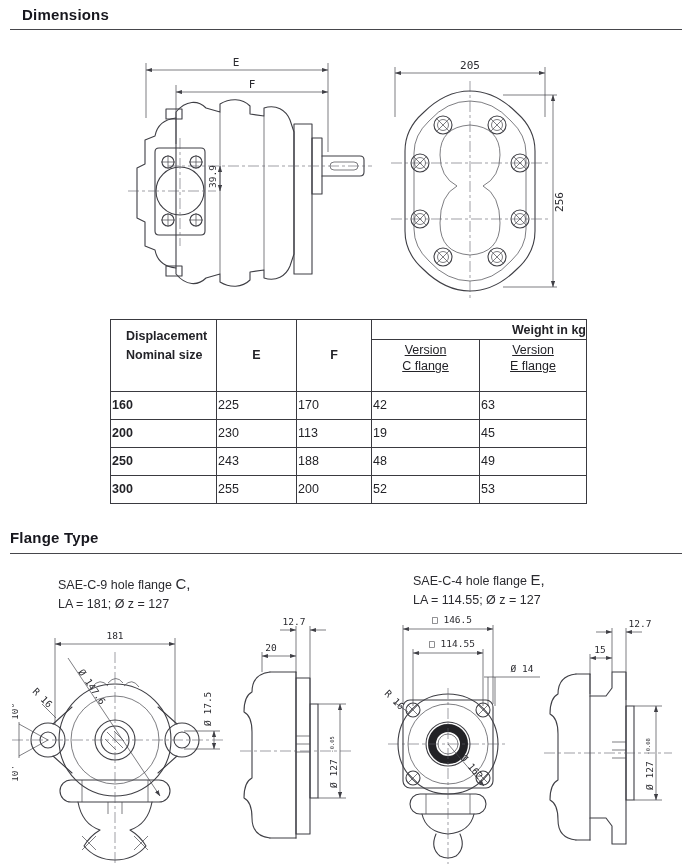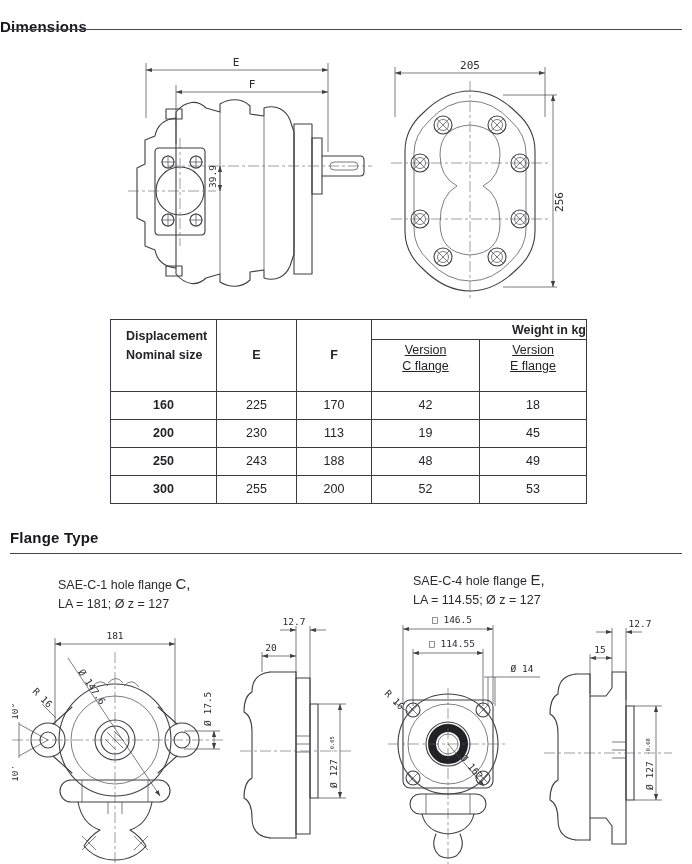--- a/index.html
+++ b/index.html
@@ -16,29 +16,29 @@
   .cl   { stroke:#60606a; stroke-width:.6;  fill:none; stroke-dasharray:11 3 3 3; }
   .dim  { font-family:"DejaVu Sans Mono", monospace; font-size:9.5px; fill:#2b2b30; }
   .dimbig { font-family:"DejaVu Sans Mono", monospace; font-size:11px; fill:#2b2b30; }
   
   .dim-table { border-collapse:collapse; table-layout:fixed; width:476px; font-size:12.5px; color:#232328;margin-top:9px; }
   .dim-table th, .dim-table td { border:1.5px solid #3a3a40; }
   .dim-table .hd1 { text-align:left; vertical-align:top; padding:7px 0 14px 15px; font-weight:bold; line-height:1.5; }
   .dim-table .hdc { text-align:center; vertical-align:middle; font-weight:bold; }
   .dim-table .wkg { text-align:right; font-weight:bold; padding:3px 0 2px 0; }
   .dim-table .ver { text-align:center; font-weight:normal; vertical-align:top; padding:2px 0 16px 0; line-height:1.3;text-decoration:underline; }
-  .dim-table td { text-align:center; height:25px; font-weight:normal; }
+  .dim-table td { text-align:left; height:25px; font-weight:normal; }
   .dim-table td.sz { font-weight:bold; }
   .caption { font-size:12.5px; color:#2b2b30; line-height:1.55; }
   .cap-letter { font-size:15px; }
 </style>
 </head>
 <body>
 
-<div class="abs sec-heading" style="left:0; top:6px;margin-top:12px;">Dimensions</div>
+<div class="abs sec-heading" style="left:22px; top:6px;">Dimensions</div>
 <div class="abs rule" style="left:10px; top:29px; width:672px;"></div>
 
 <svg class="abs" style="left:128px; top:48px;" width="244" height="254" viewBox="0 0 244 254">
   <defs>
     <marker id="mA" markerWidth="9" markerHeight="7" refX="8.5" refY="3" orient="auto-start-reverse">
       <path d="M0,0 L9,3 L0,6 Z" fill="#3f3f45"></path>
     </marker>
   </defs>
 
   <line class="thin" x1="18" y1="15" x2="18" y2="70"></line>
@@ -200,21 +200,21 @@
     <th class="ver">
       <span>Version</span><br>
       <span>E flange</span>
     </th>
   </tr>
   <tr>
     <td class="sz">160</td>
     <td>225</td>
     <td>170</td>
     <td>42</td>
-    <td>18</td>
+    <td>63</td>
   </tr>
   <tr>
     <td class="sz">200</td>
     <td>230</td>
     <td>113</td>
     <td>19</td>
     <td>45</td>
   </tr>
   <tr>
     <td class="sz">250</td>
@@ -230,21 +230,21 @@
     <td>52</td>
     <td>53</td>
   </tr>
 </tbody>
   </table>
 
 <div class="abs sec-heading" style="left:10px; top:529px;">Flange Type</div>
 <div class="abs rule" style="left:10px; top:553px; width:672px;"></div>
 
 <div class="abs caption" style="left:58px; top:572px;">
-  <span>SAE-C-1 hole flange</span>
+  <span>SAE-C-9 hole flange</span>
   <span class="cap-letter">C,</span><br>
   <span>LA = 181; Ø z = 127</span>
 </div>
 <div class="abs caption" style="left:413px; top:568px;">
   <span>SAE-C-4 hole flange</span>
   <span class="cap-letter">E,</span><br>
   <span>LA = 114.55; Ø z = 127</span>
 </div>
 
 <svg class="abs" style="left:12px; top:612px;" width="225" height="252" viewBox="0 0 225 252">

